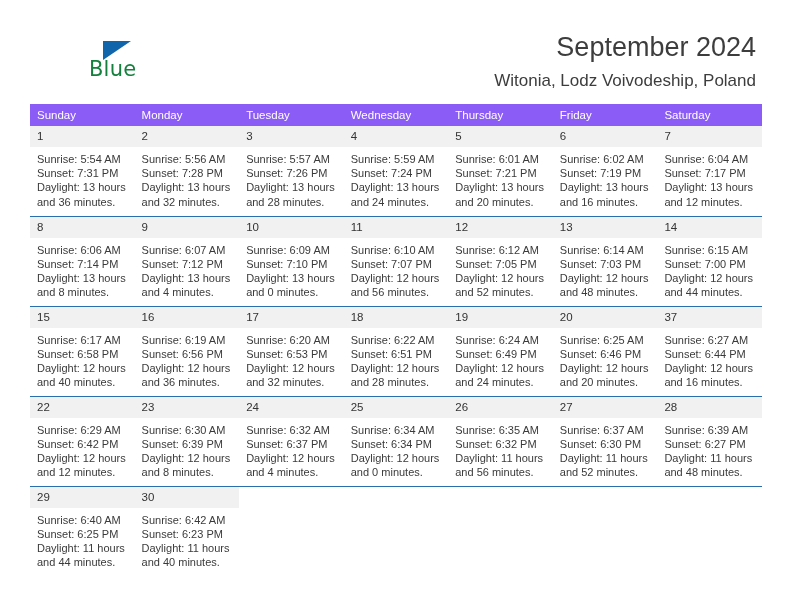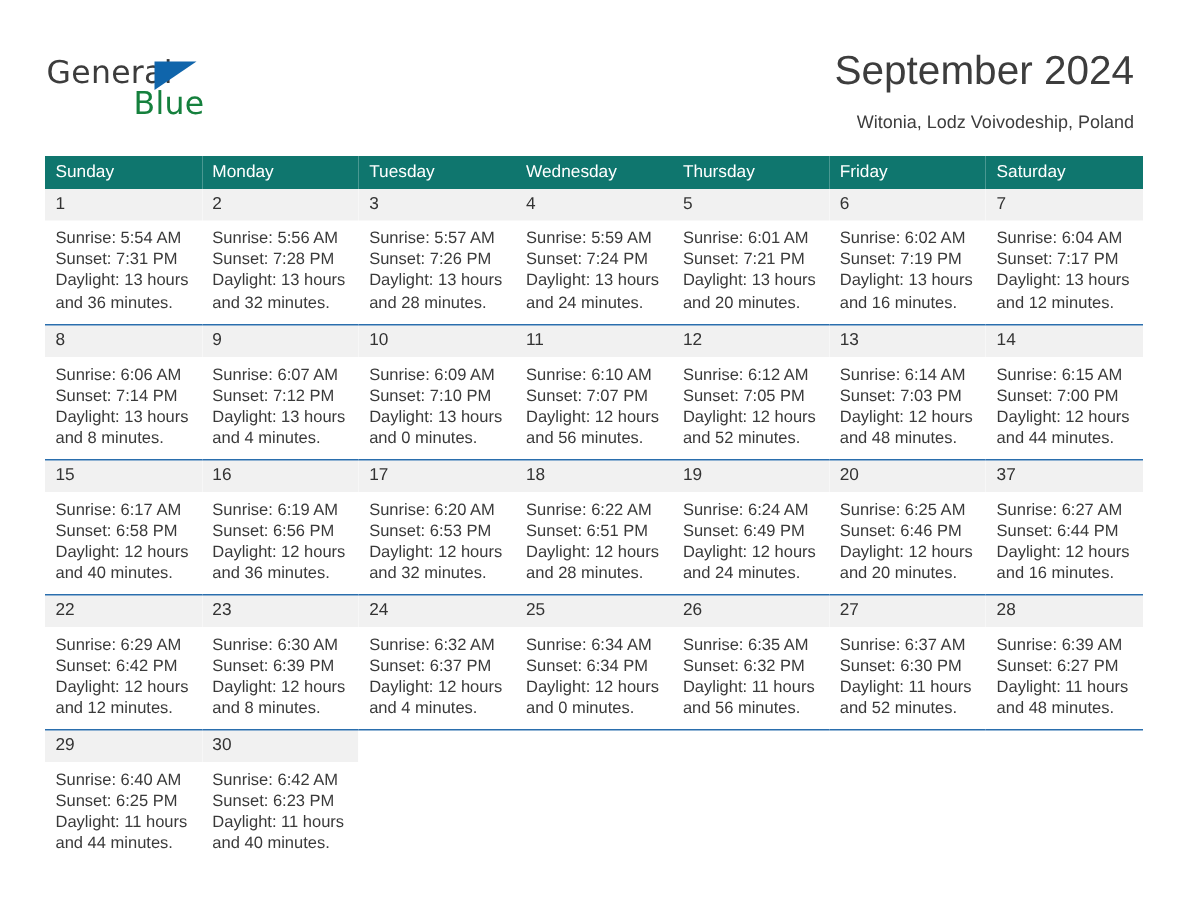--- a/index.html
+++ b/index.html
@@ -75,38 +75,38 @@
   .cal-title {
     font-size: 27px;
     color: #3d3d3d;
     font-weight: normal;
     line-height: 34px;
     white-space: nowrap;
     text-align: right;
   }
   .cal-subtitle {
     margin-top: 8px;
-    font-size: 12px;
+    font-size: 17px;
     color: #3d3d3d;
     line-height: 18px;
     white-space: nowrap;
   }
 
   
   .calendar {
     position: absolute;
     left: 30px;
     top: 104px;
     width: 732px;
     border-collapse: collapse;
     table-layout: fixed;
   }
 
   .calendar th {
-    background: #0f766e;
+    background: #8b5cf6;
     color: #ffffff;
     font-size: 11.5px;
     font-weight: normal;
     text-align: left;
     padding: 5px 0 5px 7px;
     height: 12px;
     border: none;
   }
 
   .weekrow {
@@ -151,21 +151,20 @@
   }
 </style>
 </head>
 <body>
 
 <div class="page">
 
   <div class="top">
 
     <div class="logo">
-      <span class="logo-general">General</span>
       <span class="logo-triangle"></span>
       <span class="logo-blue">Blue</span>
     </div>
 
     <div class="title-block">
       <div class="cal-title">September 2024</div>
       <div class="cal-subtitle">Witonia, Lodz Voivodeship, Poland</div>
     </div>
 
   </div>

